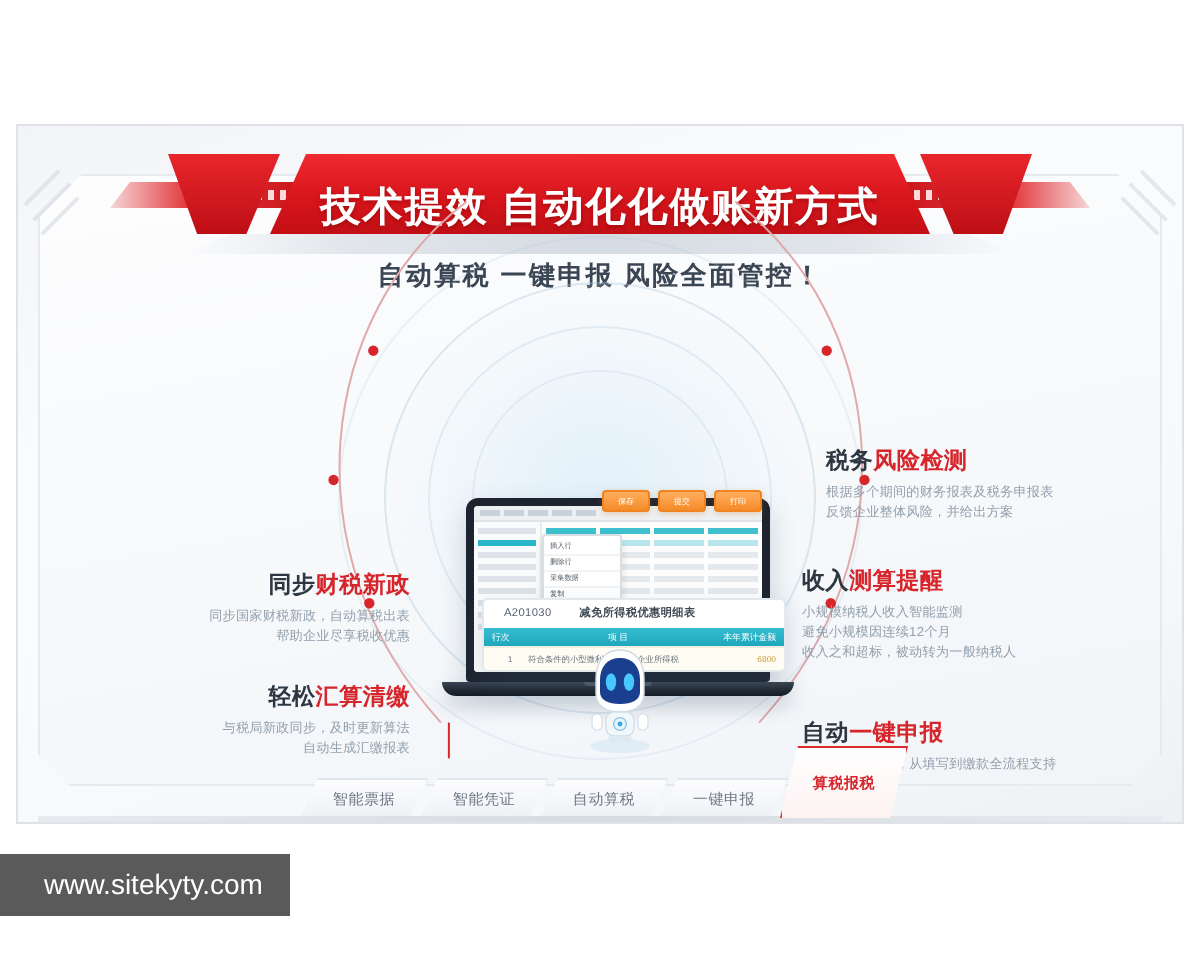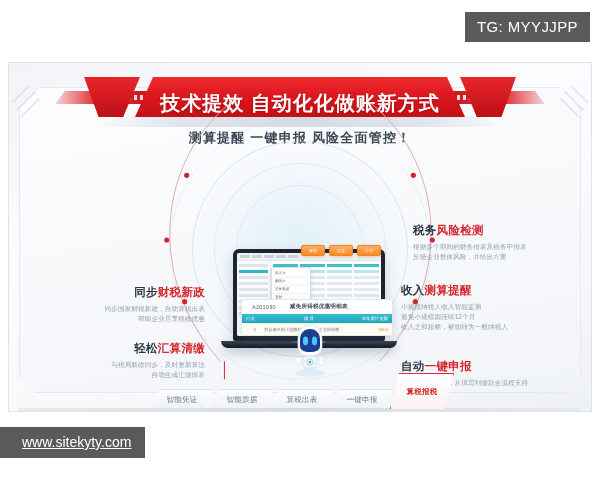--- a/index.html
+++ b/index.html
@@ -18,21 +18,20 @@
     font-size: 15px; letter-spacing: .4px;
     padding: 6px 12px 7px 12px;
     white-space: nowrap;
   }
   
   .watermark {
     position: absolute; left: 0; bottom: 22px;
     background: #5a5a5a; color: #fff;
     font-size: 14px; padding: 7px 14px 8px 22px;
     white-space: nowrap;
-    text-decoration: underline;
   }
 
   
   .poster {
     position: absolute; left: 8px; top: 62px;
     width: 584px; height: 350px;
     background: linear-gradient(160deg,#f2f4f7 0%,#fbfcfd 35%,#f6f8fa 75%,#eef1f4 100%);
     border: 1px solid #dfe3e8;
     overflow: hidden;
   }
@@ -254,21 +253,20 @@
   .tabs-base {
     position: absolute; left: 10px; right: 10px; bottom: 0; height: 3px;
     background: linear-gradient(90deg,#e7ebef 0%,#d6dbe1 50%,#e7ebef 100%);
   }
 </style>
 </head>
 <body>
 
 <div id="root">
 
-  <div class="tg-badge">TG: MYYJJPP</div>
 
   <div class="poster">
     <div class="poster-inner"></div>
 
     <div class="hatch tl">
         <i></i>
         <i></i>
         <i></i>
       </div>
     <div class="hatch tr">
@@ -290,21 +288,21 @@
         <s></s>
       </div>
 
     <div class="ribbon-wing l"></div>
     <div class="ribbon-wing r"></div>
     <div class="ribbon">
       <span class="ribbon-title">技术提效 自动化化做账新方式</span>
     </div>
     <div class="ribbon-shadow"></div>
 
-    <div class="subtitle">测算提醒 一键申报 风险全面管控！</div>
+    <div class="subtitle">自动算税 一键申报 风险全面管控！</div>
 
     <div class="rings">
       <div class="ring r4"></div>
         <div class="ring r1"></div>
       <div class="ring r2"></div>
         <div class="ring r3"></div>
     </div>
 
     <svg class="arc-svg" viewBox="0 0 584 350">
       <path d="M225 38 C 150 95, 135 215, 212 300" fill="none" stroke="#e0a9ab" stroke-width="1"></path>
@@ -488,23 +486,23 @@
       <ellipse cx="22.5" cy="20" rx="2.6" ry="4.4" fill="#48c8ff"></ellipse>
       <rect x="11" y="35" width="14" height="12" rx="4" fill="#f2f7fb" stroke="#d2dde8" stroke-width=".7"></rect>
       <circle cx="18" cy="41" r="3.2" fill="#e7f3fb" stroke="#8fc6e8" stroke-width=".7"></circle>
       <circle cx="18" cy="41" r="1.2" fill="#35a8e0"></circle>
       <rect x="4" y="36" width="5" height="8" rx="2.4" fill="#ffffff" stroke="#d2dde8" stroke-width=".6"></rect>
       <rect x="27" y="36" width="5" height="8" rx="2.4" fill="#ffffff" stroke="#d2dde8" stroke-width=".6"></rect>
       <rect x="12" y="47" width="12" height="3" rx="1.5" fill="#dfe9f2"></rect>
     </svg>
 
     <div class="tabs">
+      <div class="tab">智能票据</div>
       <div class="tab">智能凭证</div>
-      <div class="tab">智能票据</div>
-      <div class="tab">算税出表</div>
+      <div class="tab">自动算税</div>
       <div class="tab">一键申报</div>
       <div class="tab active">算税报税</div>
     </div>
     <div class="tabs-base"></div>
   </div>
 
   <div class="watermark">www.sitekyty.com</div>
 </div>
 
 </body></html>

